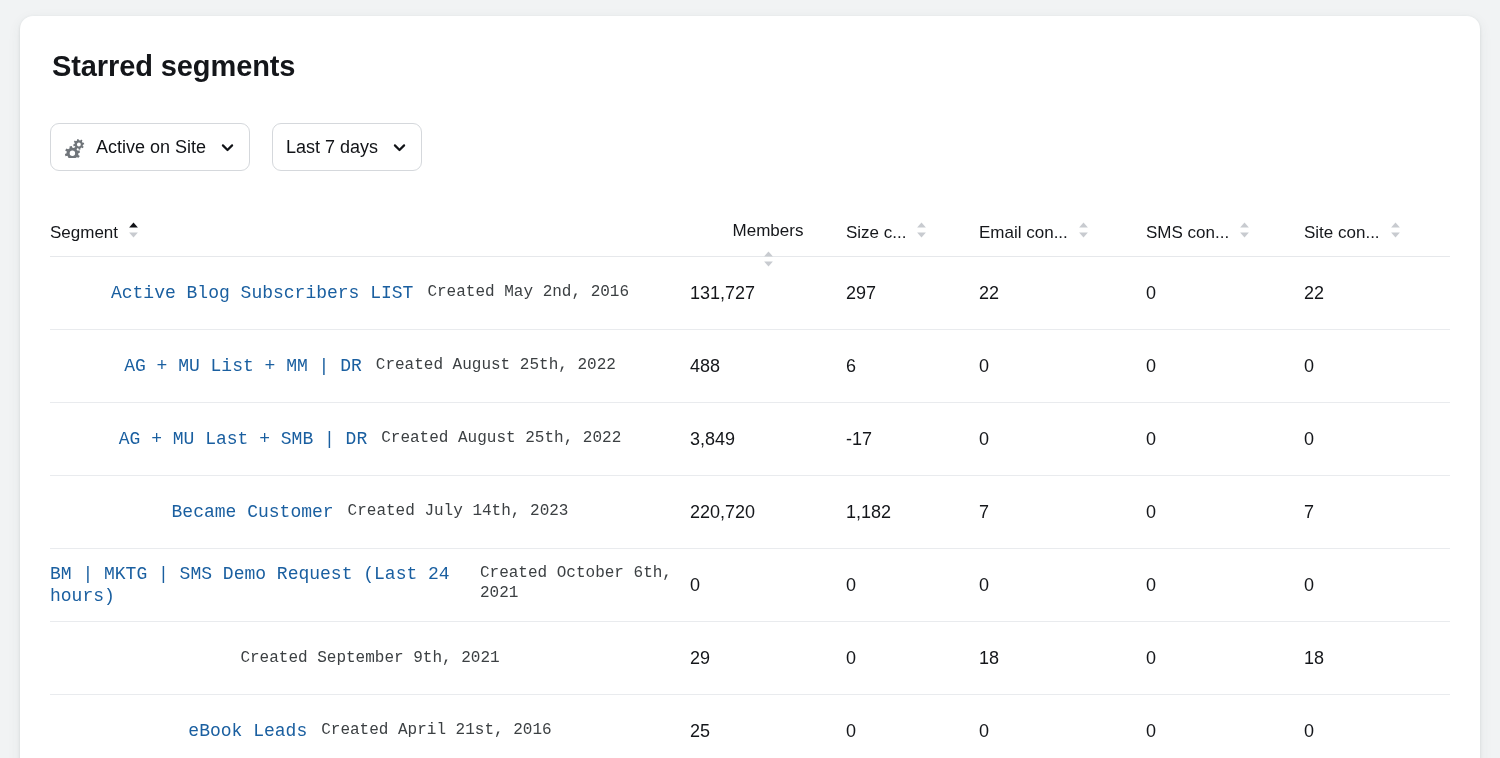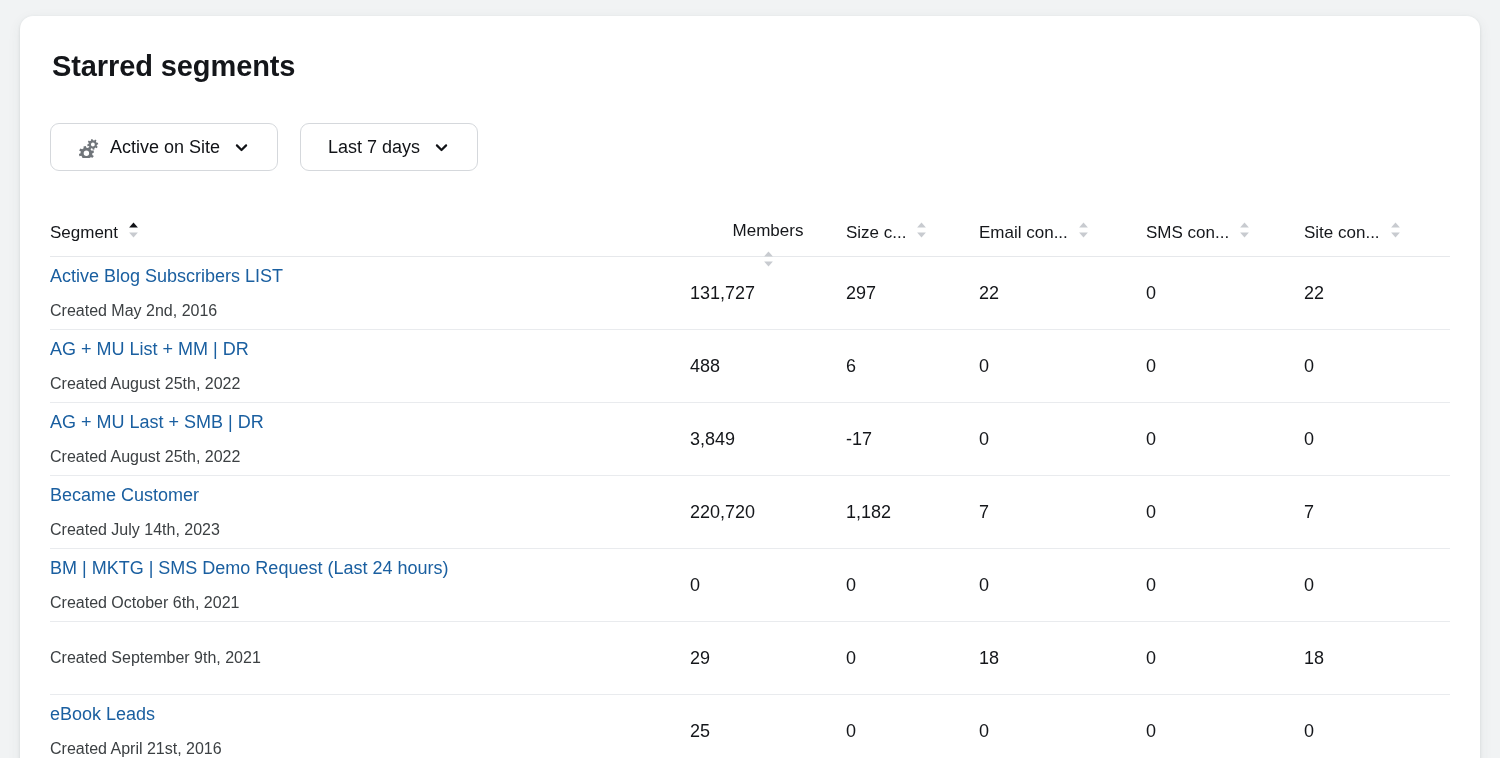--- a/index.html
+++ b/index.html
@@ -47,21 +47,21 @@
     gap: 22px;
   }
   .filter-btn {
     height: 48px;
     box-sizing: border-box;
     background: #ffffff;
     border: 1px solid #d5d8dc;
     border-radius: 9px;
     display: flex;
     align-items: center;
-    padding: 0 27px;
+    padding: 0 13px;
     cursor: pointer;
     font-size: 18px;
     color: #111317;
     gap: 11px;
     white-space: nowrap;
   }
   .gear-icon { display: flex; align-items: center; }
   .chev { display: flex; align-items: center; margin-left: 2px; }
 
   
@@ -95,21 +95,21 @@
   .th-email  { width: 167px; }
   .th-sms    { width: 158px; }
   .th-total  { width: 146px; }
 
   .row {
     display: flex;
     align-items: center;
     height: 72px;
     border-bottom: 1px solid #e9ebee;
   }
-  .cell-seg { width: 640px; display: flex; flex-direction: column; justify-content: center; gap: 14px; }
+  .cell-seg { width: 640px; display: flex; justify-content: center; gap: 14px; font-family: Liberation Mono, monospace; }
   .cell-num {
     font-size: 18px;
     color: #14161a;
     white-space: nowrap;
   }
   .c-mem   { width: 156px; }
   .c-size  { width: 133px; }
   .c-email { width: 167px; }
   .c-sms   { width: 158px; }
   .c-total { width: 146px; }

